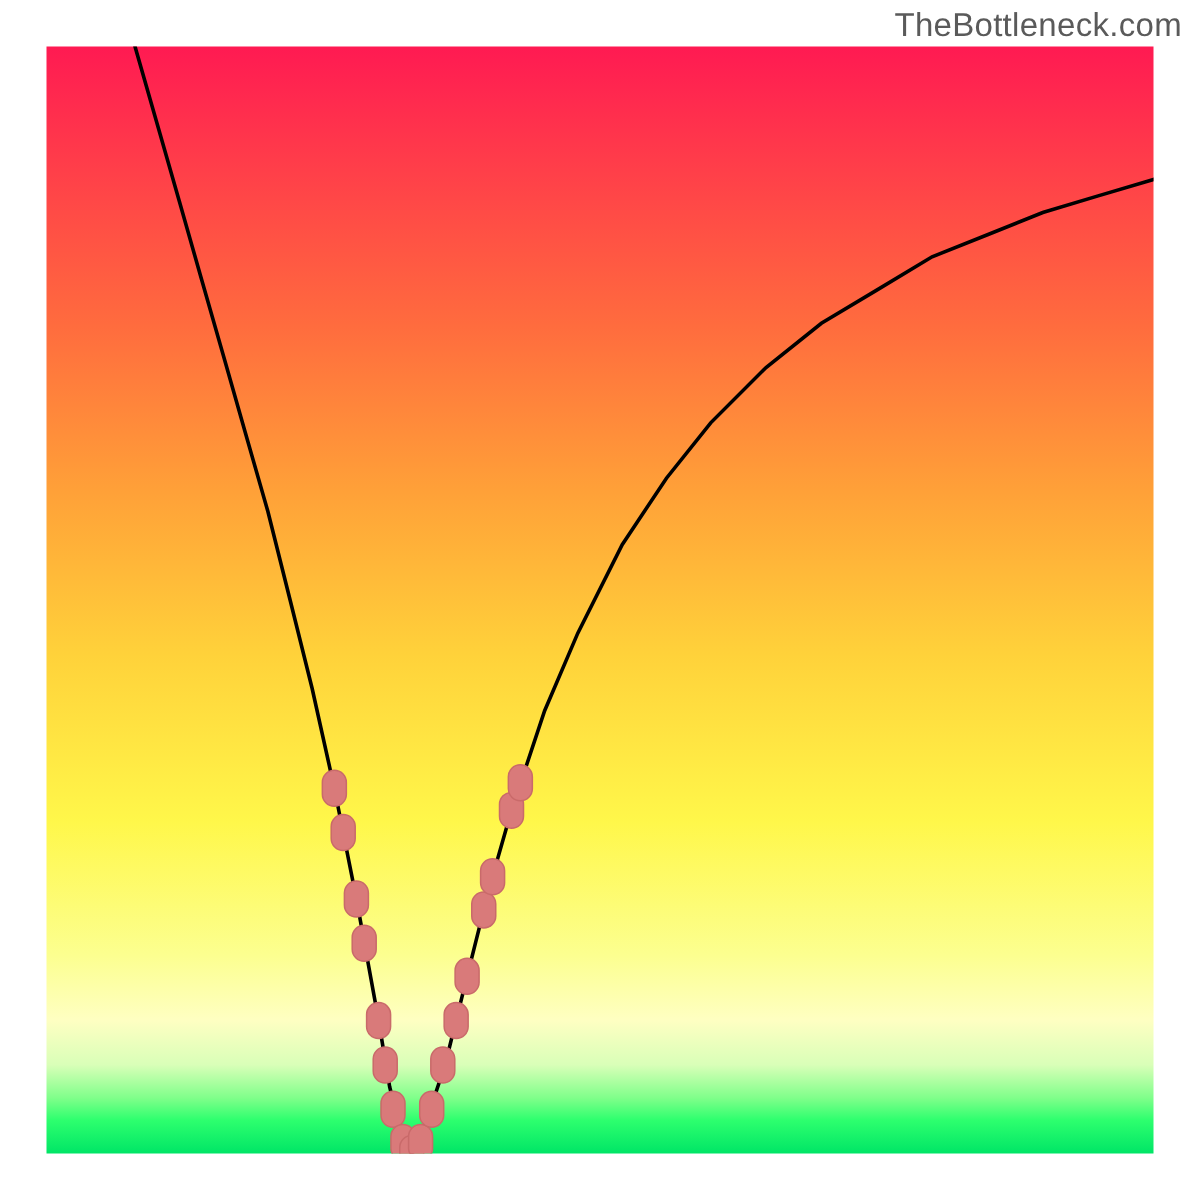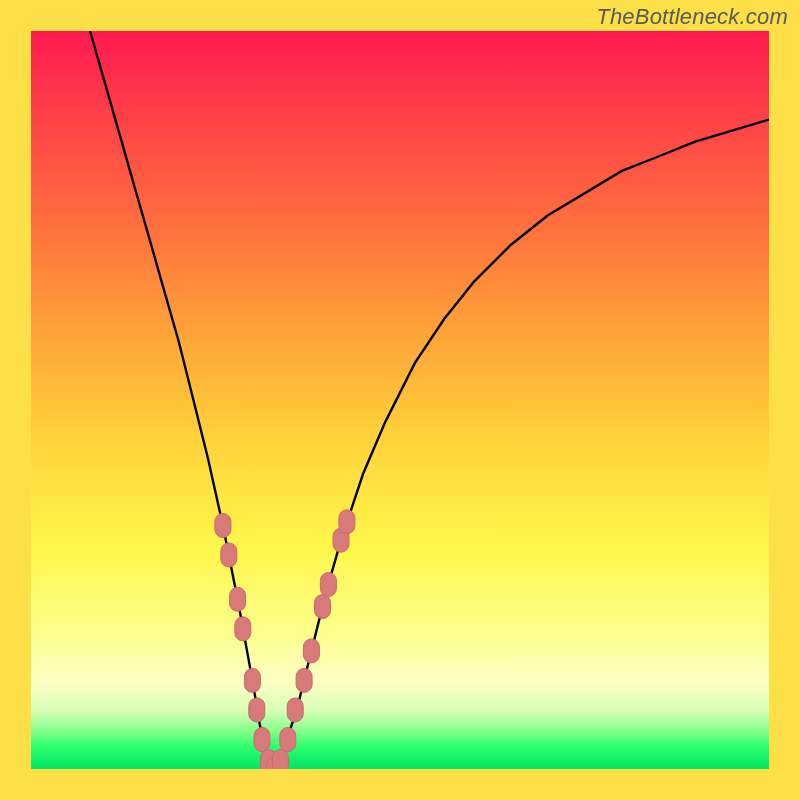--- a/index.html
+++ b/index.html
@@ -7,22 +7,21 @@
     padding: 0;
     width: 800px;
     height: 800px;
     overflow: hidden;
     background: #000;
     font-family: Arial, Helvetica, sans-serif;
   }
   .frame {
     position: absolute;
     inset: 0;
-    background: #fde047;
-    font-style: italic;
+    background: #ffffff;
   }
   .plot-area {
     position: absolute;
     left: 31px;
     top: 31px;
     width: 738px;
     height: 738px;
     
     background: linear-gradient(
       to bottom,

